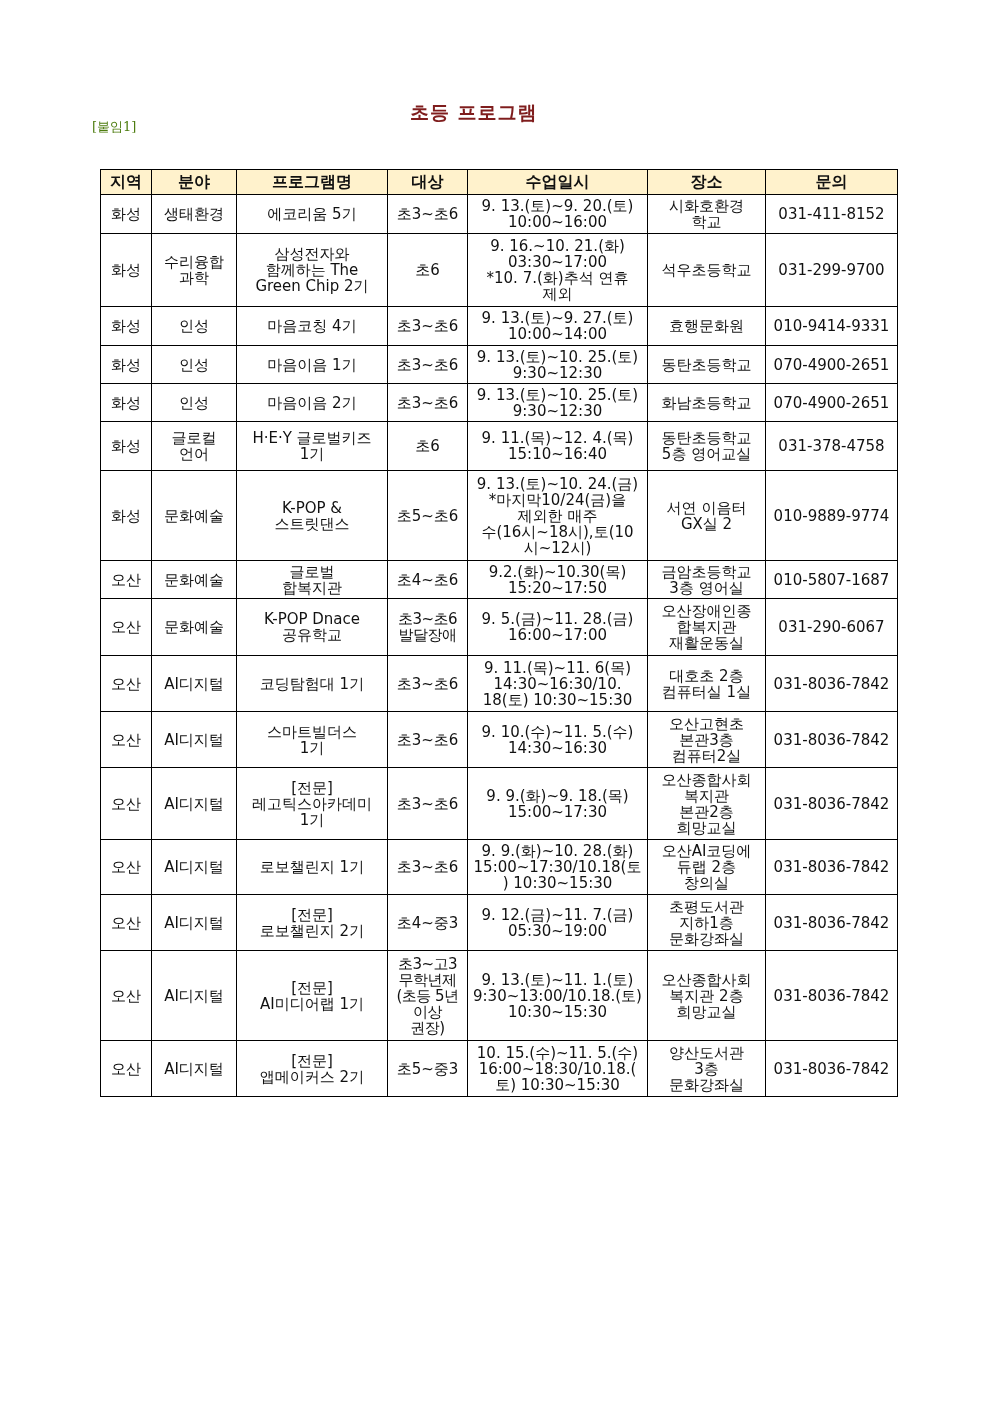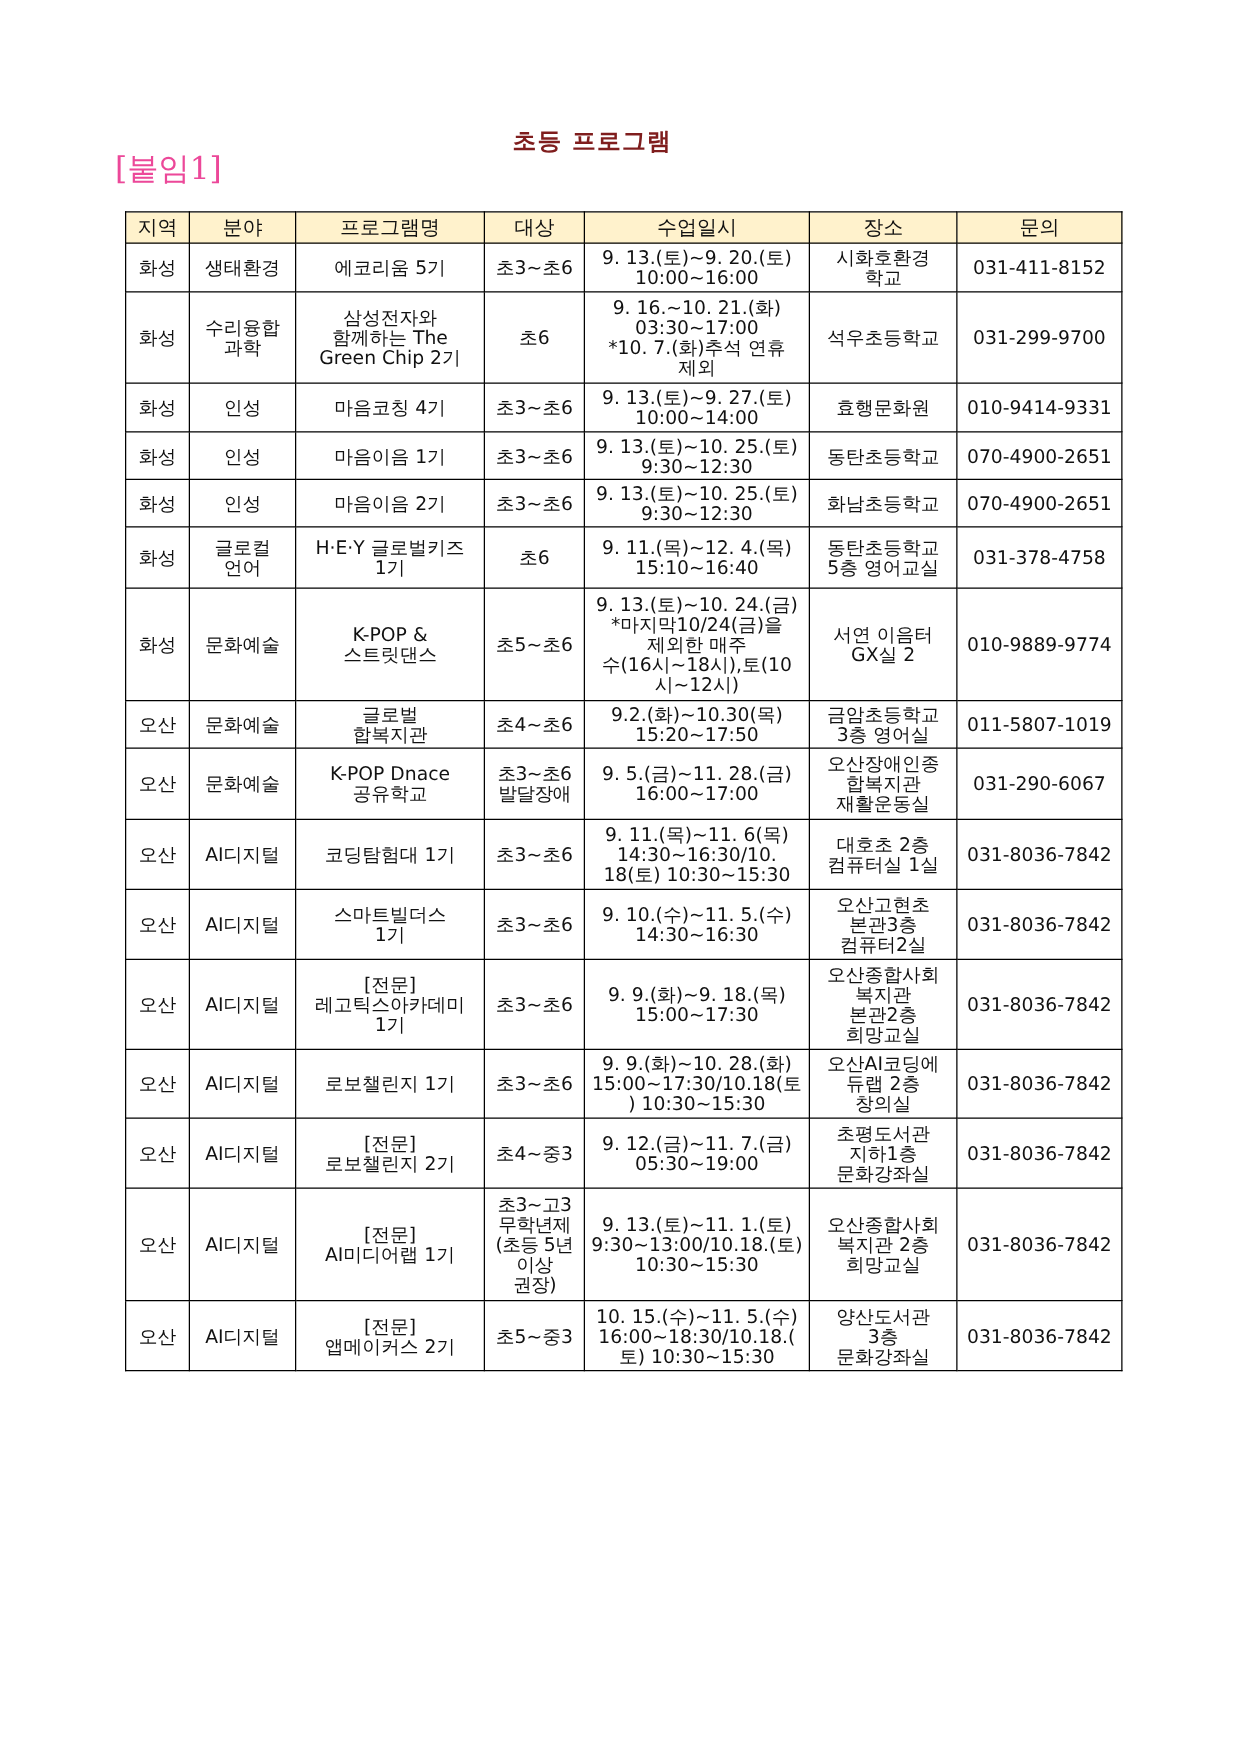--- a/index.html
+++ b/index.html
@@ -1,21 +1,21 @@
 <!DOCTYPE html>
 <html><head>
 <meta charset="utf-8">
 <style>
   html, body { margin: 0; padding: 0; background: #ffffff; }
   body { width: 992px; height: 1403px; position: relative; font-family: "DejaVu Sans", sans-serif; color: #111; }
-  .attach-label { position: absolute; left: 92px; top: 118px; font-family: "DejaVu Serif", serif; font-size: 25px; color: #ec4899; }
+  .attach-label { position: absolute; left: 92px; top: 118px; font-family: "DejaVu Serif", serif; font-size: 13px; color: #4d7c0f; }
   .doc-title { position: absolute; left: 410px; top: 100px; font-family: "DejaVu Serif", serif; font-size: 19px; font-weight: bold; color: #7f1d1d; letter-spacing: 1px; }
   table.programs { position: absolute; left: 100px; top: 169px; border-collapse: collapse; table-layout: fixed; width: 797px; }
   table.programs th, table.programs td { border: 1px solid #000; text-align: center; vertical-align: middle; padding: 0 2px; font-size: 15px; line-height: 16px; white-space: pre-line; word-break: keep-all; }
-  table.programs th { background: #FFF2CC; font-weight: normal; height: 24px; font-size: 16px; }
+  table.programs th { background: #FFF2CC; font-weight: bold; height: 24px; font-size: 16px; }
   td.small { font-size: 14px; line-height: 15px; letter-spacing: -0.5px; }
 </style>
 </head>
 <body>
 
 <div class="attach-label">[붙임1]</div>
 <div class="doc-title">초등 프로그램</div>
 
 <table class="programs">
   <colgroup>
@@ -126,21 +126,21 @@
       <tr style="height: 38px;">
         <td>오산</td>
         <td>문화예술</td>
         <td>글로벌
 합복지관</td>
         <td class="">초4~초6</td>
         <td>9.2.(화)~10.30(목)
 15:20~17:50</td>
         <td>금암초등학교
 3층 영어실</td>
-        <td>011-5807-1019</td>
+        <td>010-5807-1687</td>
       </tr>
       <tr style="height: 57px;">
         <td>오산</td>
         <td>문화예술</td>
         <td>K-POP Dnace
 공유학교</td>
         <td class="small">초3~초6
 발달장애</td>
         <td>9. 5.(금)~11. 28.(금)
 16:00~17:00</td>

